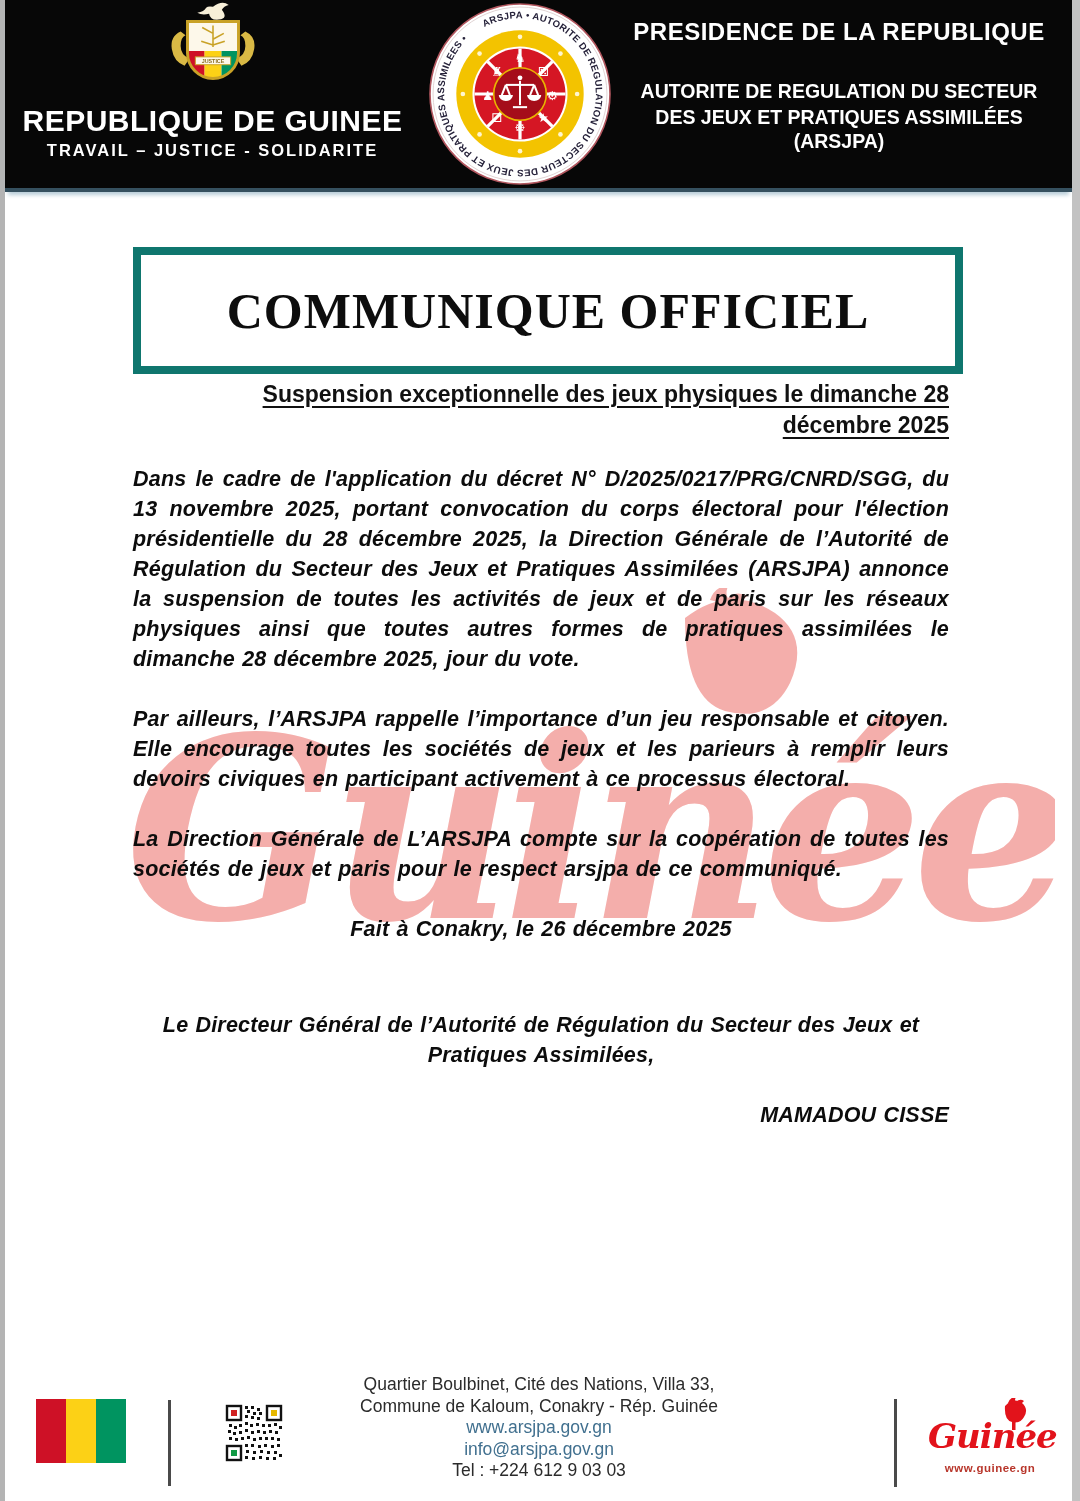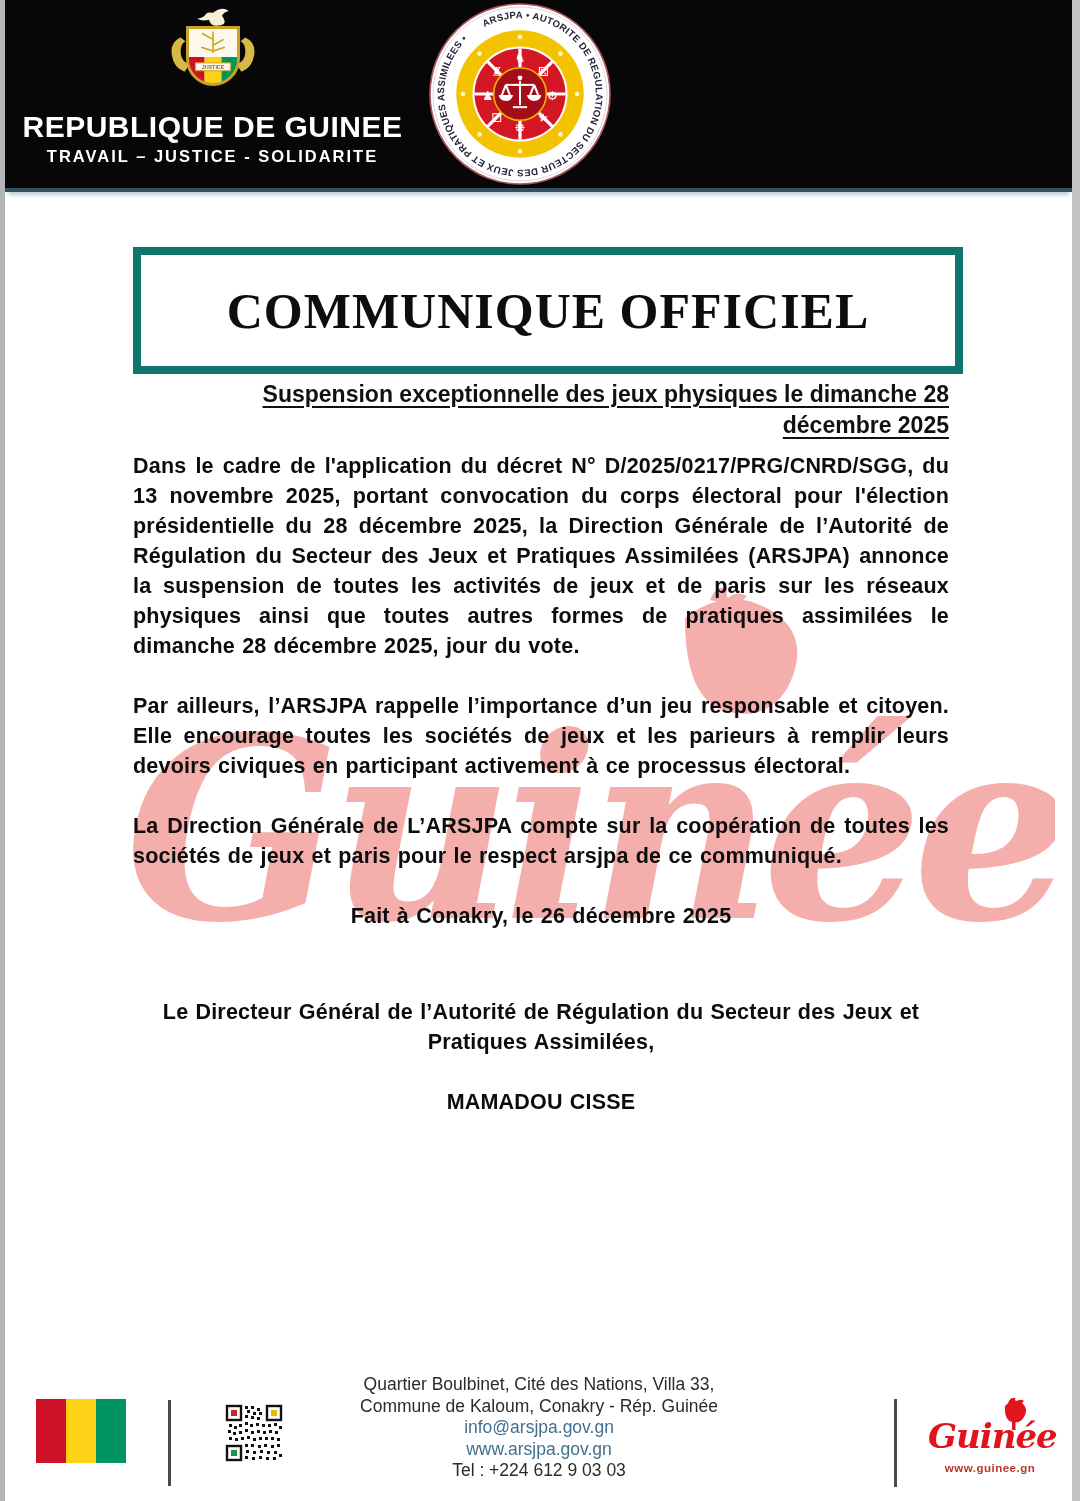--- a/index.html
+++ b/index.html
@@ -6,44 +6,44 @@
   body{background:#c6c6c6;font-family:"Liberation Sans",sans-serif;}
   .stage{position:relative;width:1080px;height:1501px;background:#c6c6c6;overflow:hidden;}
   .edge-left{position:absolute;left:0;top:0;width:5px;height:1501px;background:#b4b4b4;}
   .edge-right{position:absolute;left:1072px;top:0;width:8px;height:1501px;background:#c2c2c2;}
   .page{position:absolute;left:5px;top:0;width:1067px;height:1501px;background:#ffffff;}
 
   
   .topbar{position:absolute;left:0;top:0;width:1067px;height:188px;background:#070707;
           border-bottom:4px solid #35505f;box-shadow:0 6px 4px -3px #b8cdd8;
           display:flex;align-items:stretch;}
-  .hleft{width:415px;display:flex;flex-direction:column;align-items:center;justify-content:flex-start;padding-top:6px;}
+  .hleft{width:415px;display:flex;flex-direction:column;align-items:center;justify-content:flex-start;}
   .country{color:#fff;font-weight:bold;font-size:30px;letter-spacing:.5px;margin-top:2px;white-space:nowrap;}
   .motto{color:#fff;font-weight:bold;font-size:16.5px;letter-spacing:2px;margin-top:3px;white-space:nowrap;}
   .hcenter{width:200px;display:flex;align-items:center;justify-content:center;}
   .hright{flex:1;display:flex;flex-direction:column;align-items:center;justify-content:flex-start;padding:18px 24px 0 10px;text-align:center;}
   .pres{color:#fff;font-weight:bold;font-size:24px;letter-spacing:.5px;white-space:nowrap;}
   .auth{color:#fff;font-weight:bold;font-size:19.5px;line-height:26px;margin-top:32px;max-width:410px;}
   .acr{color:#fff;font-weight:bold;font-size:19.5px;margin-top:0px;}
 
   
   .watermark{position:absolute;left:120px;top:588px;z-index:0;pointer-events:none;}
 
   
   .title-box{position:absolute;left:128px;top:247px;width:814px;height:111px;border:8px solid #0f766e;
              display:flex;align-items:center;justify-content:center;z-index:1;background:transparent;}
   .title-box span{font-family:"Liberation Serif",serif;font-weight:bold;font-size:50px;letter-spacing:1px;color:#0d0d0d;}
   .subtitle{position:absolute;left:128px;top:379px;width:816px;text-align:right;z-index:1;}
   .subtitle div{font-weight:bold;font-size:23px;line-height:31px;text-decoration:underline;text-underline-offset:4px;color:#111;}
-  .bodytext{position:absolute;left:128px;top:451px;width:816px;z-index:1;}
+  .bodytext{position:absolute;left:128px;top:464px;width:816px;z-index:1;font-style:italic;}
   .bodytext p{margin:0 0 30px 0;font-weight:bold;font-size:21.5px;line-height:30px;color:#0c0c0c;
               text-align:justify;letter-spacing:.2px;word-spacing:1px;}
   .bodytext p.dateline{text-align:center;margin-top:0px;}
   .bodytext p.sig{text-align:center;margin-top:66px;margin-bottom:30px;}
-  .bodytext p.name{text-align:center;margin-bottom:0;}
+  .bodytext p.name{text-align:right;margin-bottom:0;}
 
   
   .flag{position:absolute;left:31px;top:1399px;z-index:1;}
   .fdiv1{position:absolute;left:163px;top:1400px;width:3px;height:86px;background:#4a4a4a;z-index:1;}
   .qr{position:absolute;left:220px;top:1404px;z-index:1;}
   .addr{position:absolute;left:298px;top:1374px;width:472px;text-align:center;z-index:1;}
   .addr div{font-size:17.5px;line-height:21.5px;color:#2b2b2b;}
   .addr .lnk{color:#41708f;}
   .fdiv2{position:absolute;left:889px;top:1399px;width:3px;height:88px;background:#4a4a4a;z-index:1;}
   .brand{position:absolute;left:910px;top:1398px;width:150px;text-align:center;z-index:1;}
@@ -137,20 +137,25 @@
             <line x1="76" y1="81" x2="72" y2="91"></line>
               <line x1="76" y1="81" x2="80" y2="91"></line>
             <line x1="104" y1="81" x2="100" y2="91"></line>
               <line x1="104" y1="81" x2="108" y2="91"></line>
           </g>
           <path d="M69 91 a7 6 0 0 0 14 0z M97 91 a7 6 0 0 0 14 0z" fill="#ffffff"></path>
           <circle cx="90" cy="74" r="2.4" fill="#ffffff"></circle>
         </svg>
       </div>
 
+      <div class="hright">
+        <div class="pres">PRESIDENCE DE LA REPUBLIQUE</div>
+        <div class="auth">AUTORITE DE REGULATION DU SECTEUR DES JEUX ET PRATIQUES ASSIMILÉES</div>
+        <div class="acr">(ARSJPA)</div>
+      </div>
     </header>
 
     <svg class="watermark" width="930" height="440" viewBox="0 0 930 440">
       <path d="M560 30 q45 -35 90 -5 q35 25 15 70 q-20 40 -65 28 q-40 -12 -40 -93z" fill="#f4aeab"></path>
       <path d="M585 12 q5 -14 18 -14 q-3 8 0 12 q9 -8 19 -2 q-6 5 -6 12z" fill="#f4aeab"></path>
       <text x="0" y="330" font-family="DejaVu Serif, serif" font-style="italic" font-weight="bold" font-size="252" letter-spacing="-10" fill="#f4aeab">Guinée</text>
     </svg>
 
     <div class="title-box">
       <span>COMMUNIQUE OFFICIEL</span>
@@ -185,22 +190,22 @@
       <rect x="42" y="2" width="14" height="14" fill="none" stroke="#111" stroke-width="2.4"></rect>
       <rect x="46" y="6" width="6" height="6" fill="#e6b800"></rect>
       <rect x="2" y="42" width="14" height="14" fill="none" stroke="#111" stroke-width="2.4"></rect>
       <rect x="6" y="46" width="6" height="6" fill="#119944"></rect>
       <path fill="#111" d="M20 2h3v3h-3z M26 2h3v3h-3z M32 4h3v3h-3z M22 6h3v3h-3z M28 8h3v3h-3z M34 8h3v3h-3z M20 11h3v3h-3z M26 12h3v3h-3z M32 13h3v3h-3z M4 20h3v3h-3z M9 22h3v3h-3z M14 20h3v3h-3z M20 18h3v3h-3z M25 20h3v3h-3z M31 19h3v3h-3z M37 20h3v3h-3z M43 20h3v3h-3z M49 19h3v3h-3z M54 22h3v3h-3z M3 26h3v3h-3z M8 28h3v3h-3z M14 27h3v3h-3z M20 25h3v3h-3z M26 27h3v3h-3z M32 26h3v3h-3z M38 27h3v3h-3z M44 26h3v3h-3z M50 27h3v3h-3z M4 33h3v3h-3z M10 34h3v3h-3z M16 33h3v3h-3z M22 32h3v3h-3z M28 34h3v3h-3z M34 33h3v3h-3z M40 33h3v3h-3z M46 33h3v3h-3z M52 34h3v3h-3z M20 40h3v3h-3z M26 40h3v3h-3z M33 41h3v3h-3z M39 40h3v3h-3z M46 41h3v3h-3z M52 40h3v3h-3z M21 46h3v3h-3z M28 47h3v3h-3z M35 46h3v3h-3z M42 47h3v3h-3z M49 47h3v3h-3z M20 52h3v3h-3z M27 53h3v3h-3z M34 52h3v3h-3z M41 53h3v3h-3z M48 53h3v3h-3z M54 50h3v3h-3z"></path>
     </svg>
 
     <div class="addr">
       <div>Quartier Boulbinet, Cité des Nations, Villa 33,</div>
       <div>Commune de Kaloum, Conakry - Rép. Guinée</div>
+      <div class="lnk">www.arsjpa.gov.gn</div>
       <div class="lnk">info@arsjpa.gov.gn</div>
-      <div class="lnk">www.arsjpa.gov.gn</div>
       <div>Tel : +224 612 9 03 03</div>
     </div>
 
     <div class="fdiv2"></div>
 
     <div class="brand">
       <svg width="140" height="64" viewBox="0 0 140 64">
         <path d="M85 8 q9 -9 17 -3 q7 6 2 14 q-4 7 -12 5 q-8 -2 -7 -16z" fill="#e2131b"></path>
         <path d="M88 5 q2 -6 8 -6 q-2 4 0 5 q4 -4 8 -1 q-3 2 -3 5z" fill="#e2131b"></path>
         <rect x="92" y="22" width="3.5" height="10" fill="#e2131b"></rect>

